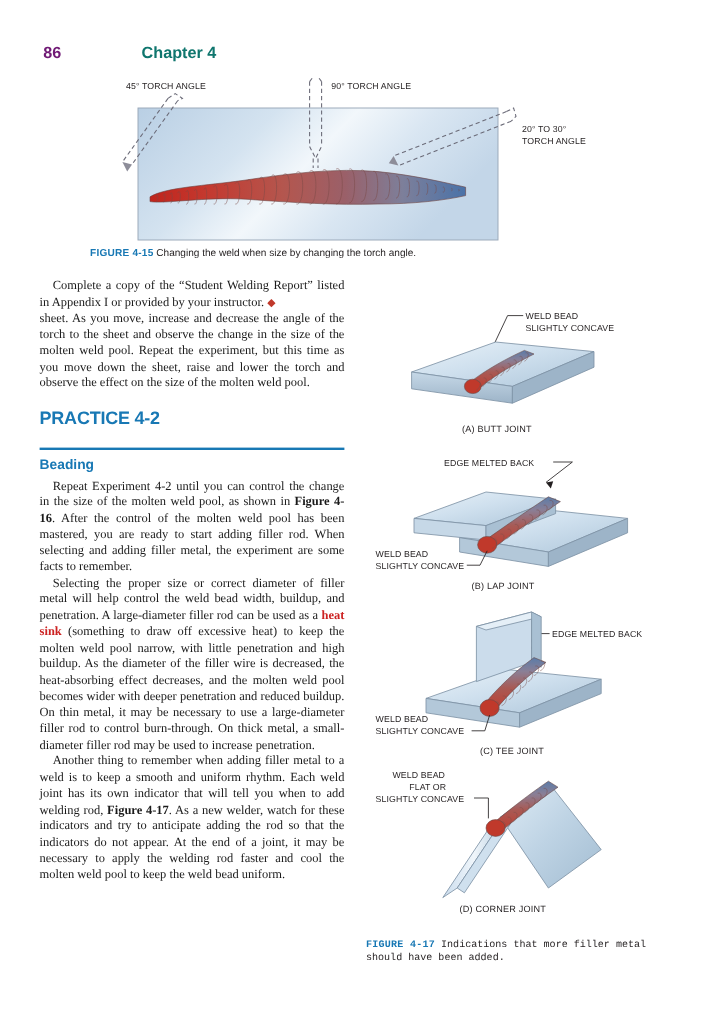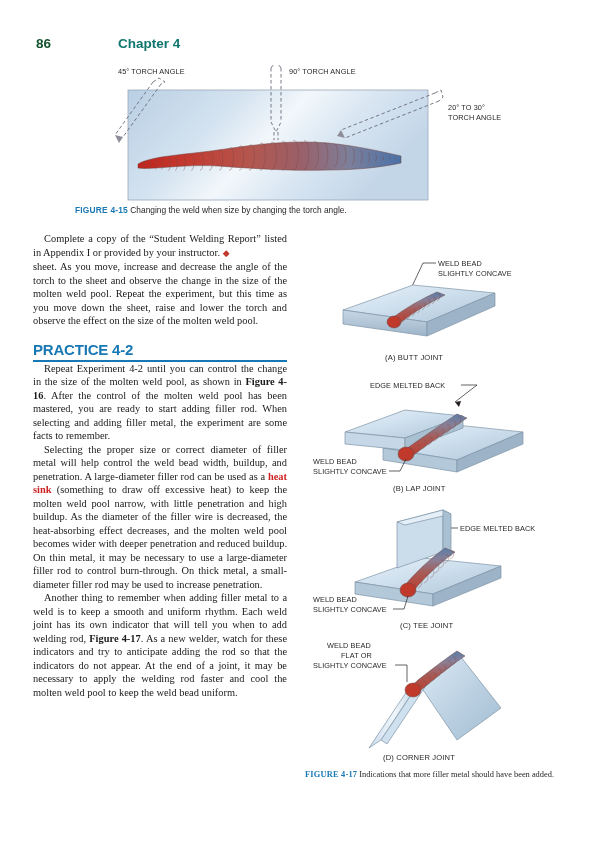--- a/index.html
+++ b/index.html
@@ -18,35 +18,35 @@
     position: absolute;
     top: 36px; left: 0; width: 600px;
     height: 22px;
   }
   .page-number {
     position: absolute;
     left: 36px; top: 0;
     font-family: "Liberation Sans", sans-serif;
     font-weight: bold;
     font-size: 13.5px;
-    color: #14532d;
+    color: #701a75;
   }
   .chapter-title {
     position: absolute;
     left: 118px; top: 0;
     font-family: "Liberation Sans", sans-serif;
     font-weight: bold;
     font-size: 13.5px;
     color: #0f766e;
   }
 
   
   .fig416-wrap {
     position: absolute;
-    left: 43px; top: 60px;
+    left: 30px; top: 60px;
     width: 540px; height: 140px; text-align: right;
   }
   .fig416-svg { display: block; }
 
   .fig416-caption {
     position: absolute;
     left: 75px; top: 205px;
     width: 430px;
     font-family: "Liberation Sans", sans-serif;
     font-size: 8.4px;
@@ -82,43 +82,43 @@
     hyphens: auto;
   }
   p.body.noindent { text-indent: 0; }
   .diamond { color: #c0392b; font-size: 9px; }
   .term { color: #cc2222; font-weight: bold; }
   .bold { font-weight: bold; }
 
   
   .practice-head {
     margin-top: 13px;
-    padding-bottom: 2px;
+    padding-bottom: 16px;
     border-bottom: 2.2px solid #1878b4;
     font-family: "Liberation Sans", sans-serif;
     font-weight: bold;
     font-size: 15px;
     letter-spacing: -0.2px;
     color: #1878b4;
     width: 254px;
   }
   .practice-sub {
     margin-top: 7px;
     margin-bottom: 5px;
     font-family: "Liberation Sans", sans-serif;
     font-weight: bold;
     font-size: 11.5px;
     color: #1878b4;
   }
 
   
   .joint-fig { display: block; margin: 0 auto; }
   .fig417-caption {
-    margin-top: 6px;
-    font-family: Liberation Serif, serif;
+    margin-top: 18px;
+    font-family: Liberation Mono, monospace;
     font-size: 8.4px;
     color: #231f20;
     line-height: 1.3;
   }
 
   .lbl {
     font-family: "Liberation Sans", sans-serif;
     font-size: 7.3px;
     fill: #231f20;
     letter-spacing: 0.1px;
@@ -232,20 +232,21 @@
   <span>Changing the weld when size by changing the torch angle.</span>
 </div>
 
 <div class="col-left">
 
   <p class="body"><span>Complete a copy of the “Student Welding Report” listed in Appendix I or provided by your instructor.</span> <span class="diamond">◆</span></p>
 
   <p class="body noindent">sheet. As you move, increase and decrease the angle of the torch to the sheet and observe the change in the size of the molten weld pool. Repeat the experiment, but this time as you move down the sheet, raise and lower the torch and observe the effect on the size of the molten weld pool.</p>
 
   <div class="practice-head">PRACTICE 4-2</div>
+  <div class="practice-sub">Beading</div>
 
   <p class="body"><span>Repeat Experiment 4-2 until you can control the change in the size of the molten weld pool, as shown in </span><span class="bold">Figure 4-16</span><span>. After the control of the molten weld pool has been mastered, you are ready to start adding filler rod. When selecting and adding filler metal, the experiment are some facts to remember.</span></p>
 
   <p class="body"><span>Selecting the proper size or correct diameter of filler metal will help control the weld bead width, buildup, and penetration. A large-diameter filler rod can be used as a </span><span class="term">heat sink</span><span> (something to draw off excessive heat) to keep the molten weld pool narrow, with little penetration and high buildup. As the diameter of the filler wire is decreased, the heat-absorbing effect decreases, and the molten weld pool becomes wider with deeper penetration and reduced buildup. On thin metal, it may be necessary to use a large-diameter filler rod to control burn-through. On thick metal, a small-diameter filler rod may be used to increase penetration.</span></p>
 
   <p class="body"><span>Another thing to remember when adding filler metal to a weld is to keep a smooth and uniform rhythm. Each weld joint has its own indicator that will tell you when to add welding rod, </span><span class="bold">Figure 4-17</span><span>. As a new welder, watch for these indicators and try to anticipate adding the rod so that the indicators do not appear. At the end of a joint, it may be necessary to apply the welding rod faster and cool the molten weld pool to keep the weld bead uniform.</span></p>
 </div>
 
 <div class="col-right">
 

